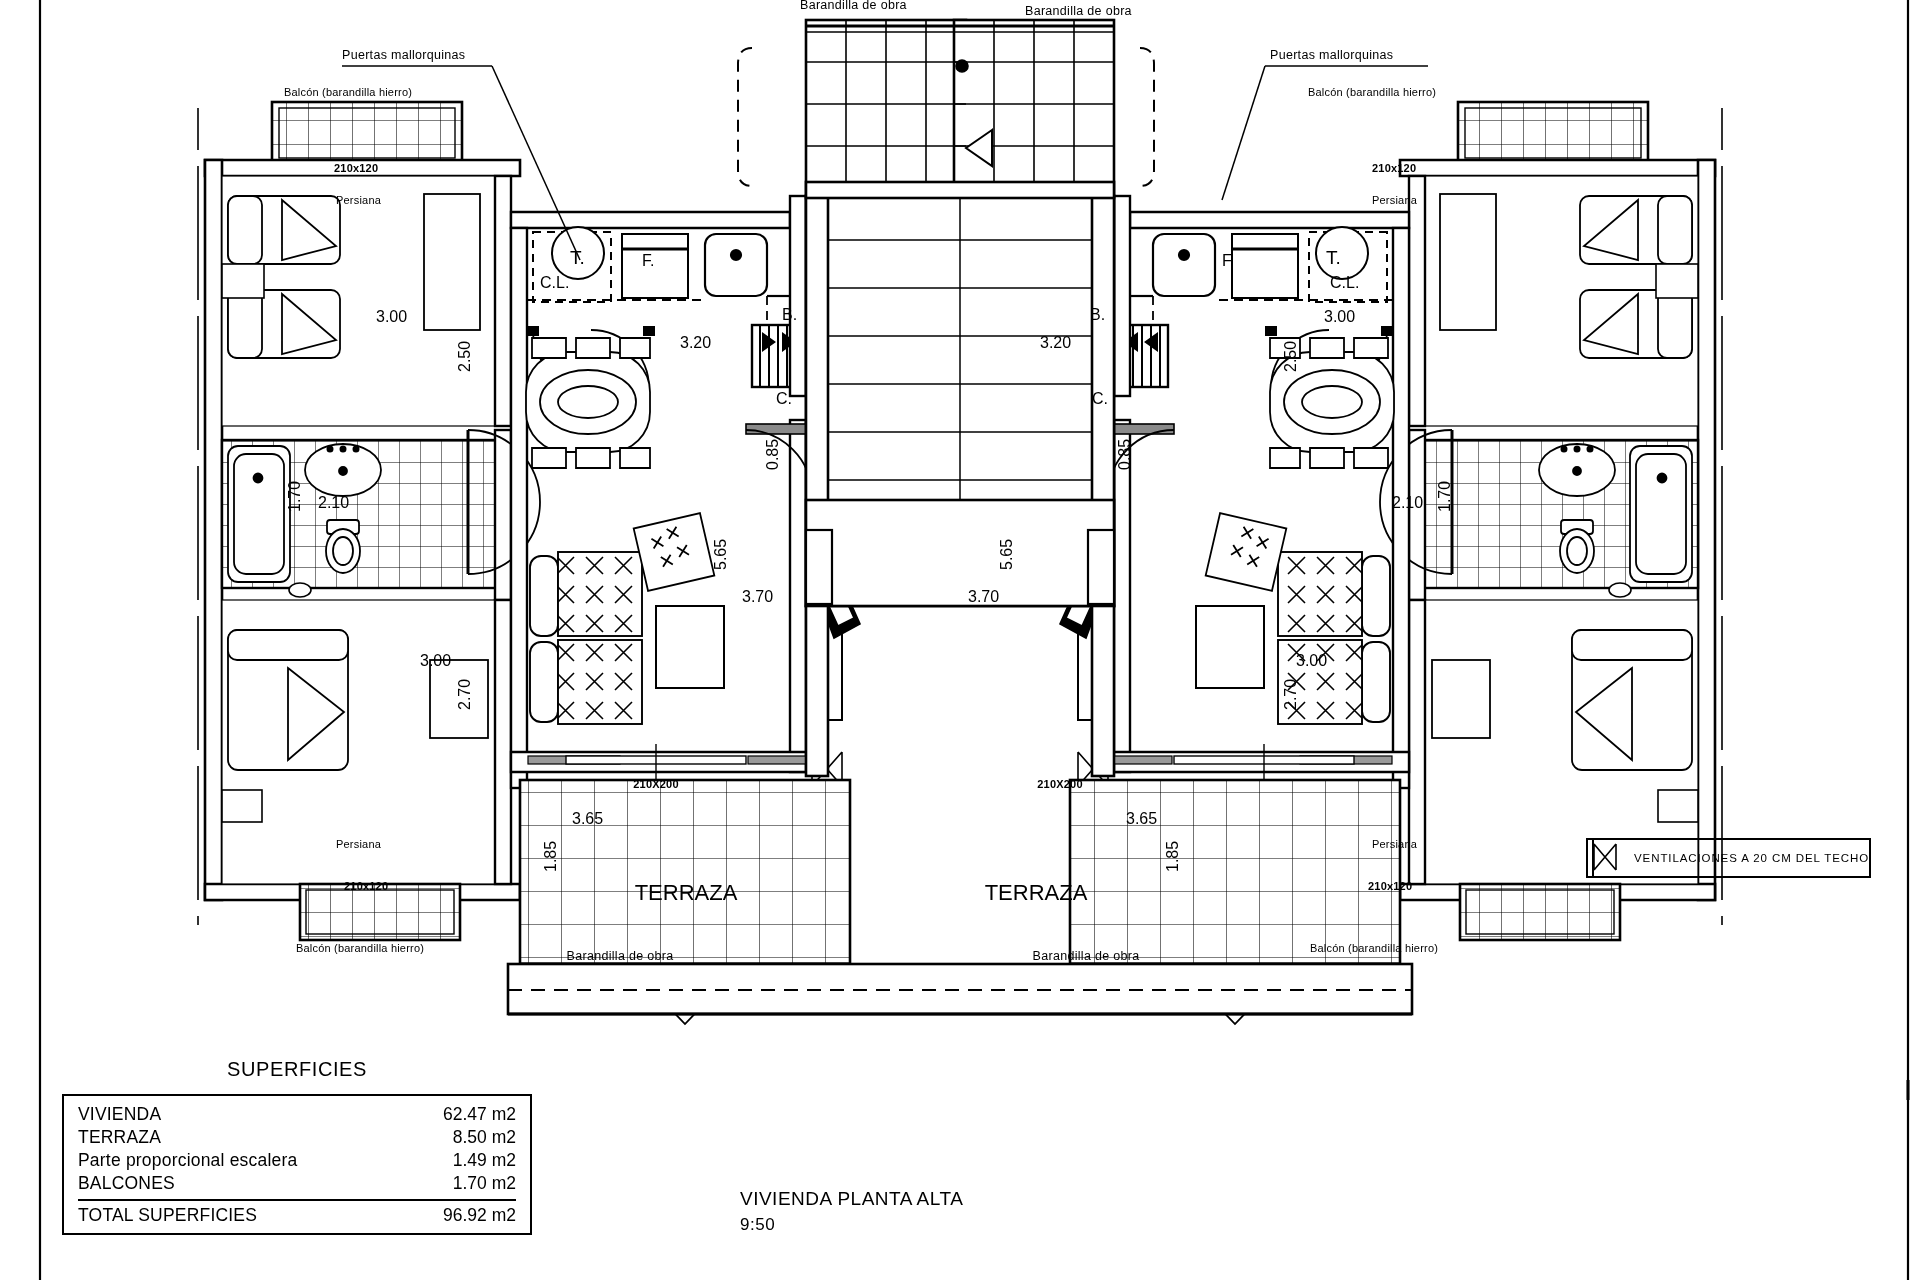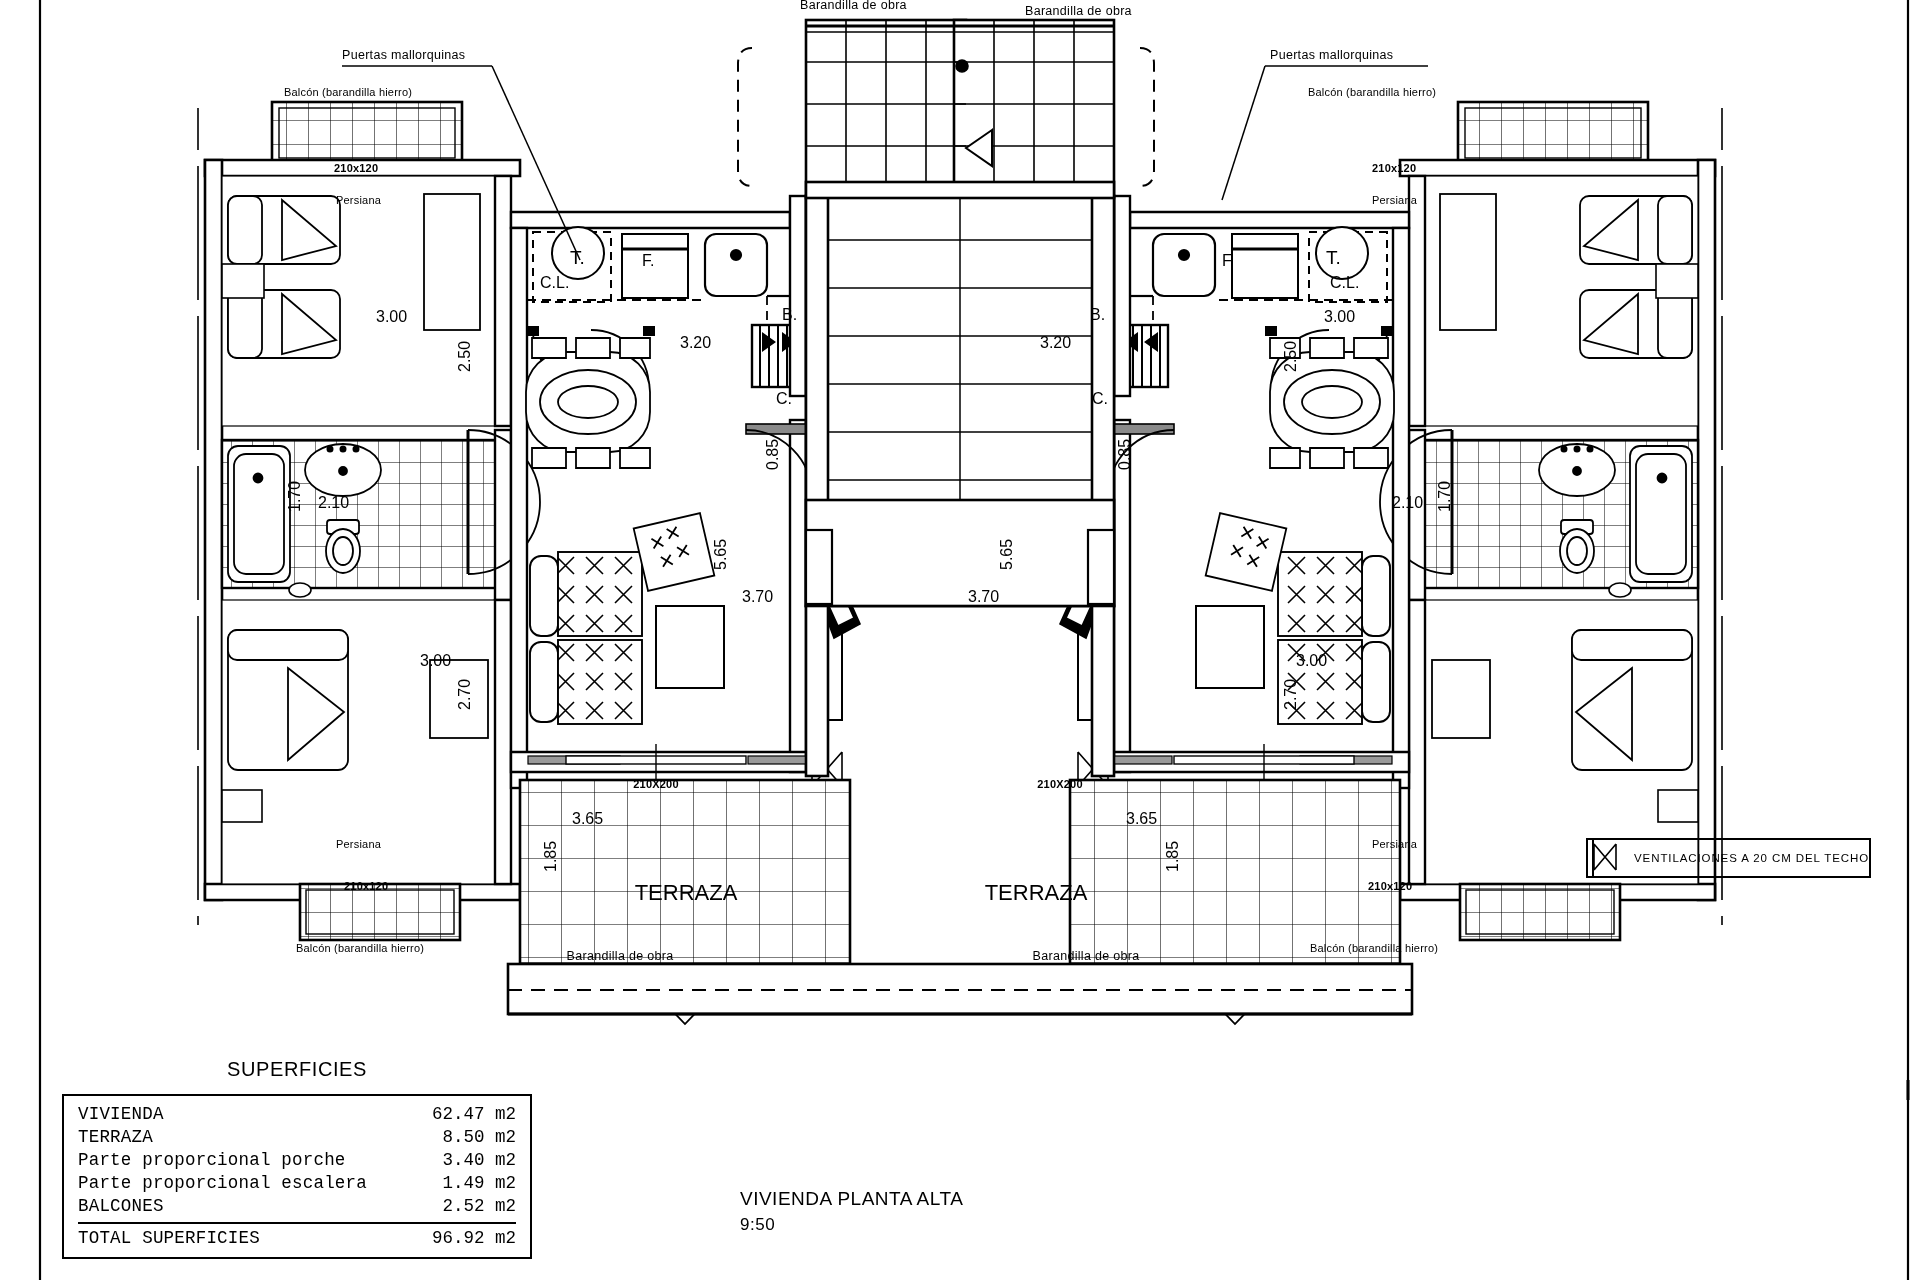--- a/index.html
+++ b/index.html
@@ -19,21 +19,21 @@
   .lbl-md{font-size:16px;}
   .lbl-lg{font-size:19px;}
   .lbl-xl{font-size:22px;}
   .dim{font-size:16px;}
   .bold{font-weight:bold;}
 
   
   #sup-wrap{position:absolute;left:62px;top:1058px;width:470px;}
   #sup-title{text-align:center;font-size:20px;letter-spacing:.6px;margin-bottom:13px;}
   #sup-box{border:2px solid #000;padding:7px 14px 6px 14px;}
-  .sup-row{display:flex;justify-content:space-between;font-size:17.5px;line-height:1.32;white-space:nowrap;font-family:Liberation Mono, monospace;}
+  .sup-row{display:flex;justify-content:space-between;font-size:17.5px;line-height:1.32;white-space:nowrap;}
   .sup-row .nm{letter-spacing:.2px;}
   .sup-row .vl{font-variant-numeric:tabular-nums;}
   #sup-total-sep{border-top:2px solid #000;margin:4px 0 3px 0;}
   #title-block{position:absolute;left:740px;top:1185px;font-size:19px;letter-spacing:.5px;line-height:1.45;}
   #title-block .scale{font-size:17px;}
 
   #vent-wrap{position:absolute;left:1586px;top:838px;width:281px;height:36px;border:2px solid #000;display:flex;align-items:center;}
   #vent-sym{width:34px;height:100%;border-right:2px solid #000;position:relative;}
   #vent-txt{font-size:11.5px;letter-spacing:.9px;padding-left:40px;white-space:nowrap;}
 </style>
@@ -599,30 +599,26 @@
     <div id="sup-box">
       <div class="sup-row">
         <span class="nm">VIVIENDA</span>
         <span class="vl">62.47  m2</span>
       </div>
       <div class="sup-row">
         <span class="nm">TERRAZA</span>
         <span class="vl">8.50  m2</span>
       </div>
       <div class="sup-row">
-        <span class="nm">Parte  proporcional  porche</span>
-        <span class="vl">3.40  m2</span>
-      </div>
-      <div class="sup-row">
         <span class="nm">Parte  proporcional  escalera</span>
         <span class="vl">1.49  m2</span>
       </div>
       <div class="sup-row">
         <span class="nm">BALCONES</span>
-        <span class="vl">2.52  m2</span>
+        <span class="vl">1.70  m2</span>
       </div>
       <div id="sup-total-sep"></div>
       <div class="sup-row">
         <span class="nm">TOTAL  SUPERFICIES</span>
         <span class="vl">96.92  m2</span>
       </div>
     </div>
   </div>
 
   <div id="title-block">

